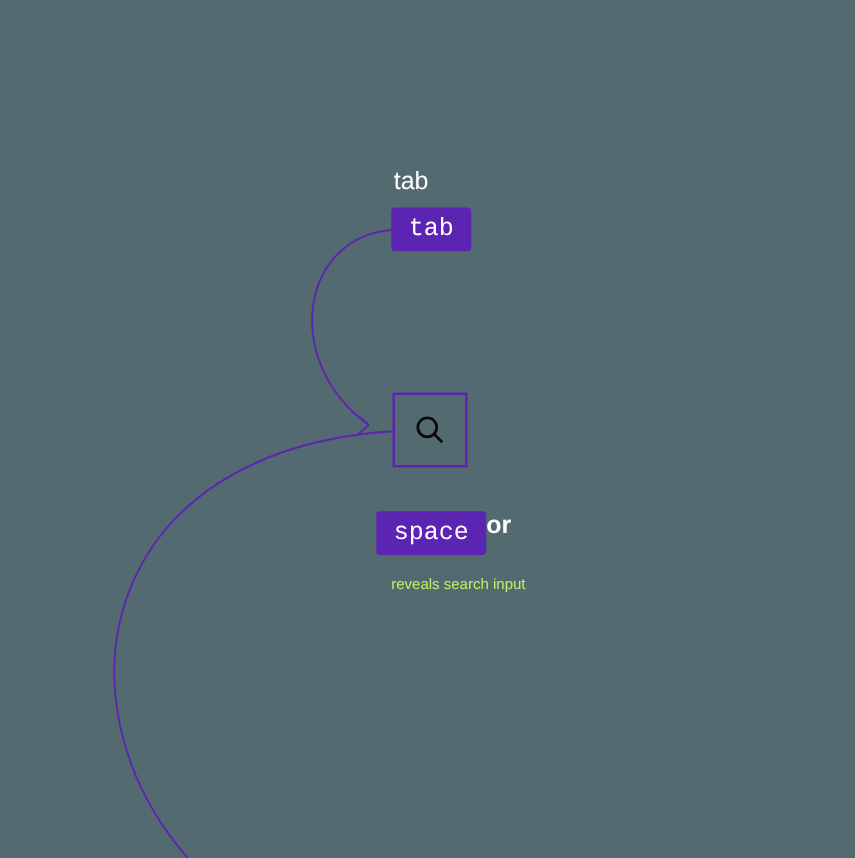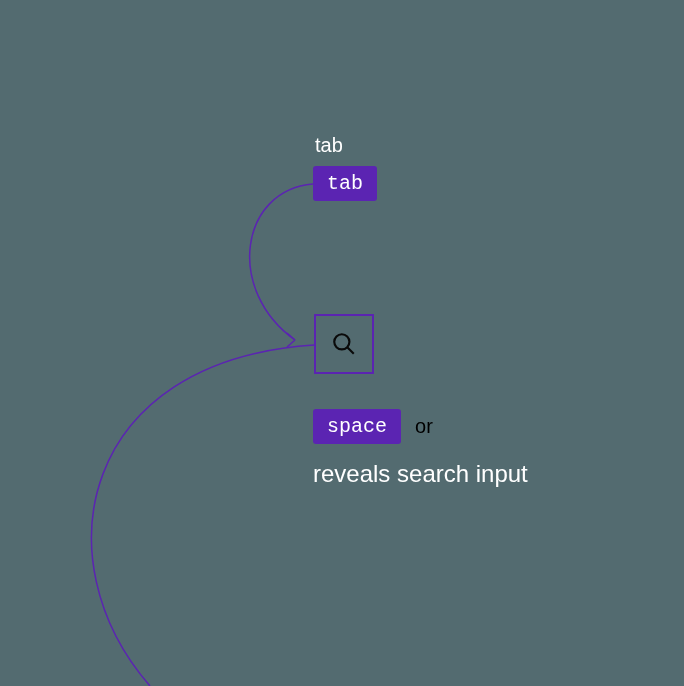--- a/index.html
+++ b/index.html
@@ -52,37 +52,36 @@
       width: 60px;
       height: 60px;
       border: 2px solid #5b24b2;
       background: transparent;
       display: flex;
       align-items: center;
       justify-content: center;
     }
     .keys-row {
       position: absolute;
-      left: 313px;
+      left: 301px;
       top: 409px;
       display: flex;
-      align-items: center;
-      gap: 14px;
+      gap: 0;
     }
     .or-text {
-      color: #000000;
+      color: #ffffff;
       font-size: 20px;
-      font-weight: 400;
+      font-weight: 700;
     }
     .reveals-text {
       position: absolute;
       left: 313px;
       top: 460px;
-      color: #ffffff;
-      font-size: 24px;
+      color: #bef264;
+      font-size: 12px;
       font-weight: 400;
     }
     .arrow-svg {
       position: absolute;
       top: 0;
       left: 0;
       width: 684px;
       height: 686px;
       pointer-events: none;
     }

